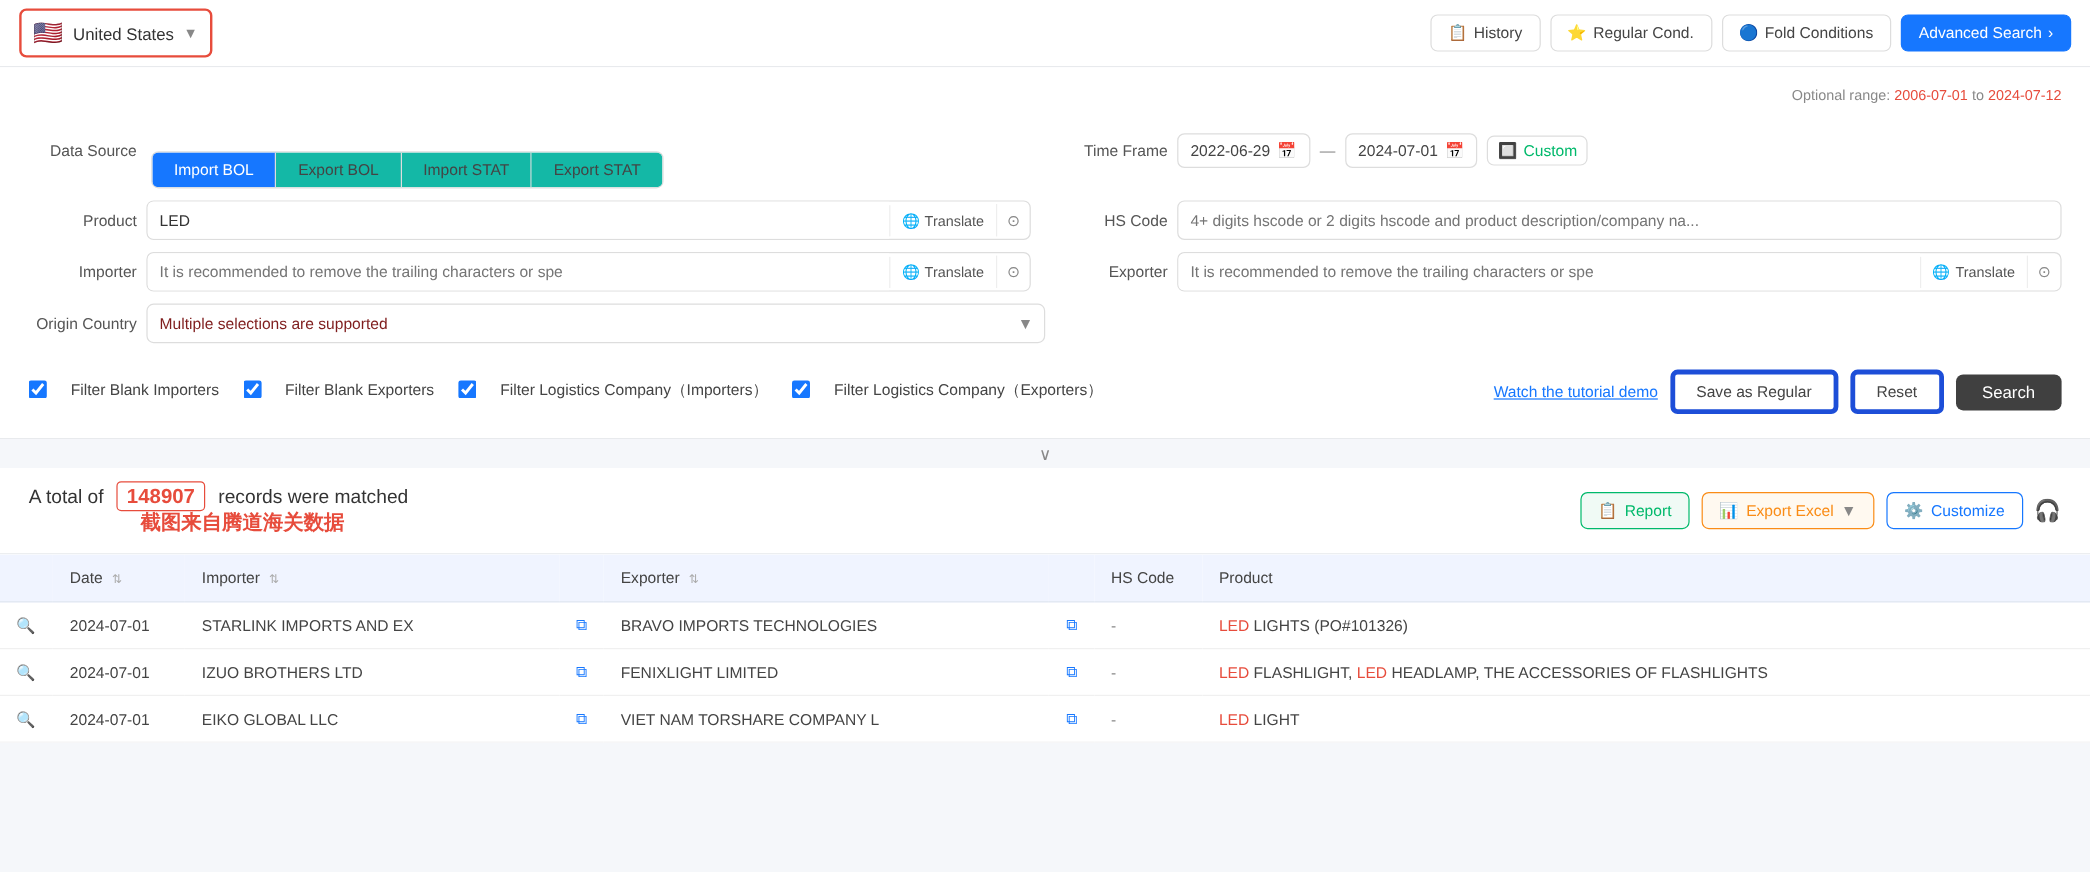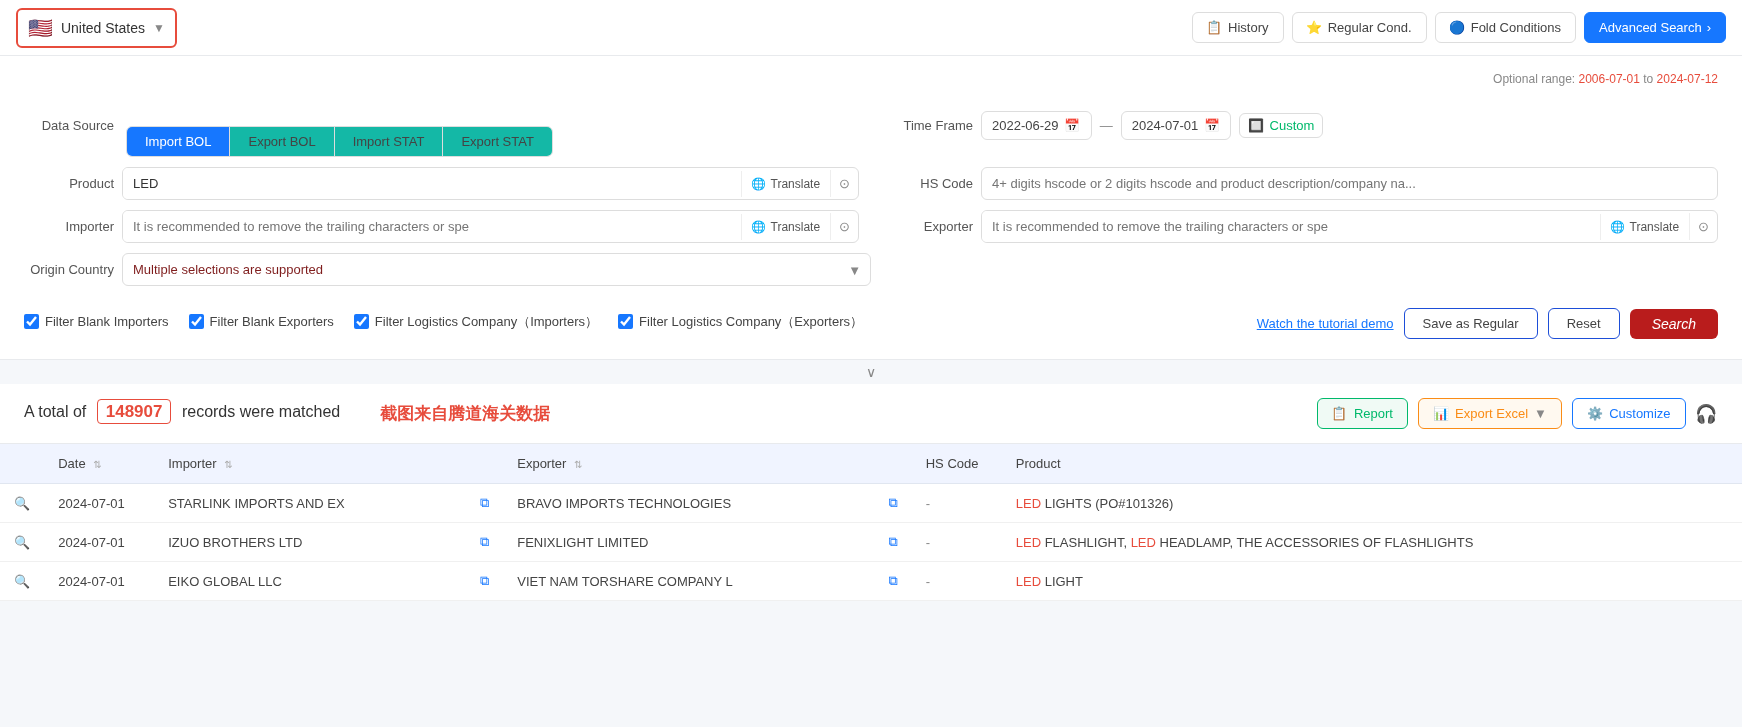--- a/index.html
+++ b/index.html
@@ -29,27 +29,27 @@
     .date-sep { color: #888; }
     .custom-btn { display: flex; align-items: center; gap: 5px; color: #00b96b; font-size: 13px; cursor: pointer; padding: 4px 8px; border: 1px solid #ddd; border-radius: 6px; }
 
     .select-wrap { flex: 1; position: relative; }
     .select-wrap select { width: 100%; border: 1px solid #ddd; border-radius: 6px; padding: 8px 10px; font-size: 13px; color: #7f1d1d; background: #fff; appearance: none; cursor: pointer; }
     .select-arrow { position: absolute; right: 10px; top: 50%; transform: translateY(-50%); color: #888; pointer-events: none; }
 
     .hs-input { flex: 1; border: 1px solid #ddd; border-radius: 6px; padding: 8px 10px; font-size: 13px; color: #404040; background: #fff; outline: none; }
 
     .filter-row { display: flex; align-items: center; gap: 20px; flex-wrap: wrap; padding: 4px 0; }
-    .filter-item { display: flex; align-items: center; gap: 6px; font-size: 13px; color: #444; }
+    .filter-item { display: flex; align-items: center; gap: 20px; font-size: 13px; color: #444; }
     .checkbox { width: 15px; height: 15px; accent-color: #1677ff; cursor: pointer; }
 
     .action-row { display: flex; align-items: center; justify-content: flex-end; gap: 10px; padding: 8px 0 4px; }
     .watch-link { color: #1677ff; font-size: 13px; cursor: pointer; text-decoration: underline; }
-    .action-btn { padding: 7px 18px; border: 1px solid #1d4ed8; border-radius: 6px; background: #fff; cursor: pointer; font-size: 13px; color: #444; }
-    .search-btn { padding: 7px 22px; border-radius: 6px; background: #b91c1c; color: #fff; border: none; cursor: pointer; font-size: 14px; font-weight: 500; font-style: italic; }
+    .action-btn { padding: 7px 18px; border: 4px solid #1d4ed8; border-radius: 6px; background: #fff; cursor: pointer; font-size: 13px; color: #444; }
+    .search-btn { padding: 7px 22px; border-radius: 6px; background: #404040; color: #fff; border: none; cursor: pointer; font-size: 14px; font-weight: 500; }
 
     .collapse-bar { display: flex; justify-content: center; padding: 4px; background: #f5f7fa; }
     .collapse-arrow { color: #888; cursor: pointer; font-size: 14px; }
 
     .results-bar { background: #fff; padding: 14px 24px; display: flex; align-items: center; justify-content: space-between; border-bottom: 1px solid #e8eaed; }
     .results-text { font-size: 16px; color: #333; font-weight: 400; }
     .results-text .count { color: #e74c3c; font-weight: 600; font-size: 17px; border: 1.5px solid #e74c3c; padding: 2px 8px; border-radius: 4px; margin: 0 6px; }
     .watermark { color: #e74c3c; font-size: 17px; font-weight: 700; margin-left: 40px; }
     .results-actions { display: flex; align-items: center; gap: 10px; }
     .result-btn { display: flex; align-items: center; gap: 6px; padding: 7px 14px; border: 1px solid #ddd; border-radius: 6px; background: #fff; cursor: pointer; font-size: 13px; color: #444; }
@@ -213,21 +213,21 @@
       <button class="search-btn">Search</button>
     </div>
   </div>
 </div>
 
 <div class="collapse-bar">
   <span class="collapse-arrow">∨</span>
 </div>
 
 <div class="results-bar">
-  <div style="display:flex; ">
+  <div style="display:flex; align-items:center;flex-direction:column;">
     <span class="results-text">
       <span>A total of</span>
       <span class="count">148907</span>
       <span>records were matched</span>
     </span>
     <span class="watermark">截图来自腾道海关数据</span>
   </div>
   <div class="results-actions">
     <button class="result-btn green">
       <span>📋</span>

